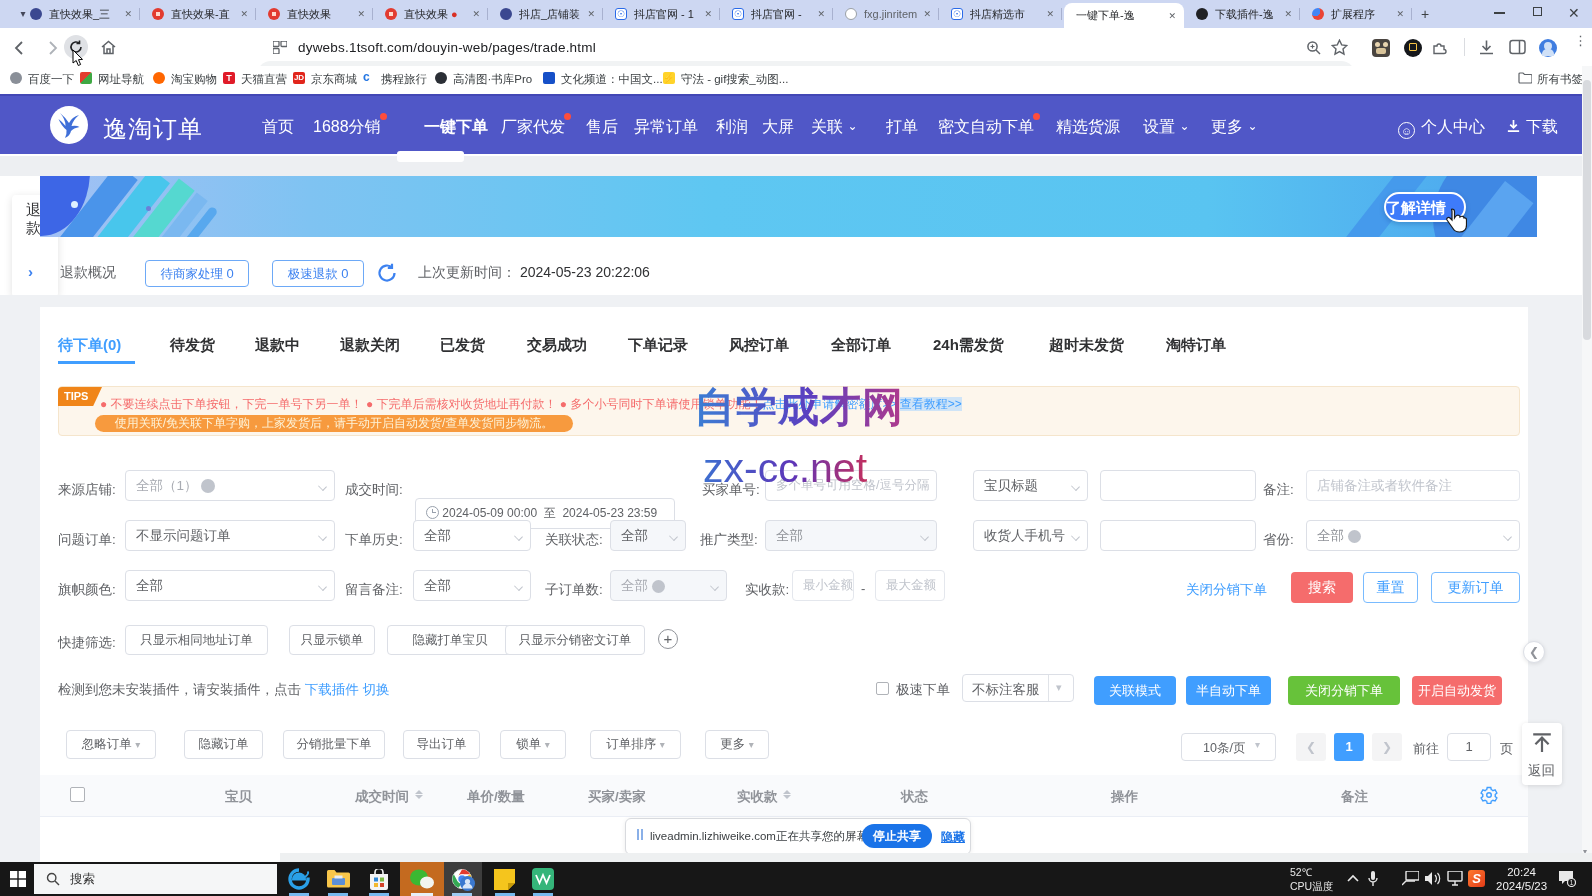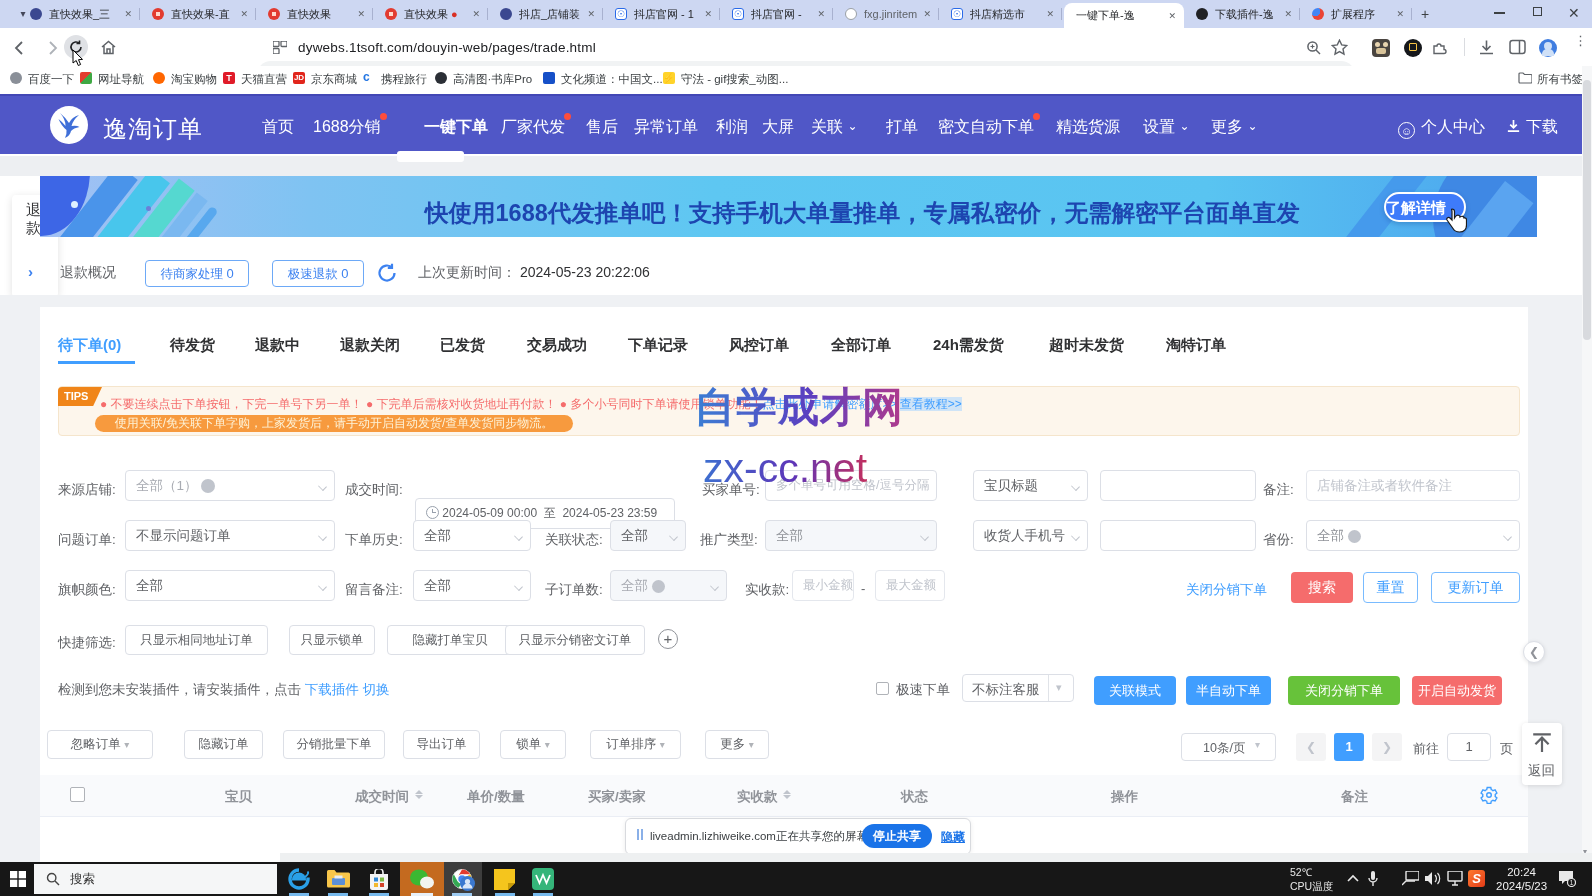--- a/index.html
+++ b/index.html
@@ -224,21 +224,20 @@
   <div class="abs" style="left:31px;top:25px;width:7px;height:7px;border-radius:50%;background:#dff1ff"></div>
   <div class="abs" style="left:40px;top:-16px;width:26px;height:112px;background:#4a94ea;transform:rotate(38deg)"></div>
   <div class="abs" style="left:74px;top:-12px;width:24px;height:112px;background:#48c6ec;transform:rotate(38deg)"></div>
   <div class="abs" style="left:106px;top:-2px;width:20px;height:100px;background:#55d8d0;transform:rotate(38deg)"></div>
   <div class="abs" style="left:130px;top:12px;width:14px;height:82px;background:#7ab8f0;transform:rotate(38deg)"></div>
   <div class="abs" style="left:106px;top:30px;width:5px;height:5px;border-radius:50%;background:#6b7fd8"></div>
   <div class="abs" style="left:152px;top:26px;width:9px;height:60px;background:#58a8ee;transform:rotate(38deg);border-radius:5px"></div>
   <div class="abs" style="left:1330px;top:-20px;width:26px;height:110px;background:#459aec;transform:rotate(38deg)"></div>
   <div class="abs" style="left:1395px;top:-30px;width:110px;height:130px;background:#3f88e4;border-radius:50% 0 0 50%;transform:rotate(25deg)"></div>
   <div class="abs" style="left:1432px;top:6px;width:36px;height:95px;background:#5aa4f0;transform:rotate(38deg)"></div>
-  <div class="abs" style="left:385px;top:21px;font-size:23.5px;font-weight:bold;color:#1d45b0;letter-spacing:0px">快使用1688代发推单吧！支持手机大单量推单，专属私密价，无需解密平台面单直发</div>
   <div class="abs" style="left:1344px;top:16px;width:82px;height:30px;background:#3e7bfa;border:2px solid #fff;border-radius:16px;color:#fff;font-size:15px;font-weight:bold;text-align:left;line-height:27px;box-shadow:0 2px 5px rgba(0,40,120,.25)">了解详情</div>
   <svg class="abs" style="left:1405px;top:32px" width="22" height="26" viewBox="0 0 22 26">
       <path d="M7 1 c1.5 0 2.5 1 2.5 2.5 V10 l1-1.5 c2-2.5 4.5-1 4.5 0.5 c2-1.5 4-0.5 4 1 c1.5-0.5 2.5 0.5 2.5 2 V17 c0 4-2.5 7-7 7 c-3.5 0-5-1-6.5-3.5 L2 12 c-1-1.8 1.5-3.5 3-2 L7 12 V3.5 C7 2 6 1 7 1 Z" fill="#fff" stroke="#1a1a1a" stroke-width="1.2"></path>
     </svg>
 </div>
 
 <div class="abs" style="left:0;top:295px;width:1592px;height:12px;background:#eff1f4"></div>
 
 <div class="abs" style="left:0;top:307px;width:1592px;height:555px;background:#eff1f4"></div>
 <div class="abs" id="card" style="left:40px;top:307px;width:1488px;height:555px;background:#fff"></div>
@@ -360,21 +359,21 @@
 <div class="abs" style="left:896px;top:681px;font-size:13.5px;color:#606266">极速下单</div>
 <div class="abs" style="left:962px;top:674px;width:112px;height:28px;border:1px solid #dcdfe6;border-radius:4px;background:#fff"></div>
 <div class="abs" style="left:972px;top:681px;font-size:13.5px;color:#606266">不标注客服</div>
 <div class="abs" style="left:1048px;top:675px;width:1px;height:26px;background:#e0e3e8"></div>
 <div class="abs" style="left:1056px;top:681px;color:#c0c4cc;font-size:11px">▾</div>
 <div class="bigbtn" style="left:1094px;width:82px;background:#409eff">关联模式</div>
 <div class="bigbtn" style="left:1186px;width:85px;background:#409eff">半自动下单</div>
 <div class="bigbtn" style="left:1288px;width:112px;background:#67c23a">关闭分销下单</div>
 <div class="bigbtn" style="left:1412px;width:90px;background:#f56c6c">开启自动发货</div>
 
-<div class="tbtn" style="left:47px;width:106px">忽略订单 <span class="tcar">▾</span></div>
+<div class="tbtn" style="left:66px;width:90px">忽略订单 <span class="tcar">▾</span></div>
 <div class="tbtn" style="left:184px;width:79px">隐藏订单</div>
 <div class="tbtn" style="left:283px;width:102px">分销批量下单</div>
 <div class="tbtn" style="left:403px;width:77px">导出订单</div>
 <div class="tbtn" style="left:500px;width:66px">锁单 <span class="tcar">▾</span></div>
 <div class="tbtn" style="left:590px;width:91px">订单排序 <span class="tcar">▾</span></div>
 <div class="tbtn" style="left:705px;width:64px">更多 <span class="tcar">▾</span></div>
 
 <div class="abs" style="left:1181px;top:733px;width:95px;height:28px;border:1px solid #dcdfe6;border-radius:4px;background:#fff"></div>
 <div class="abs" style="left:1203px;top:740px;font-size:12.5px;color:#606266">10条/页</div>
 <div class="abs" style="left:1255px;top:739px;color:#c0c4cc;font-size:10px">▾</div>

